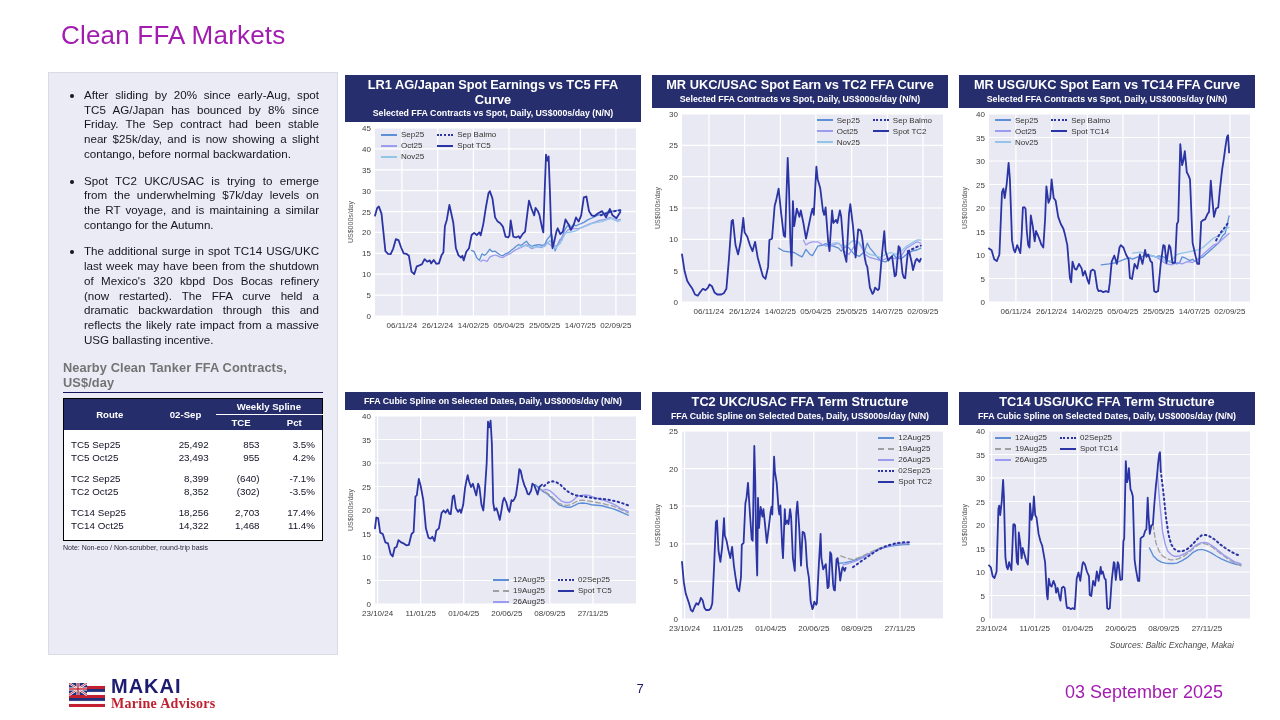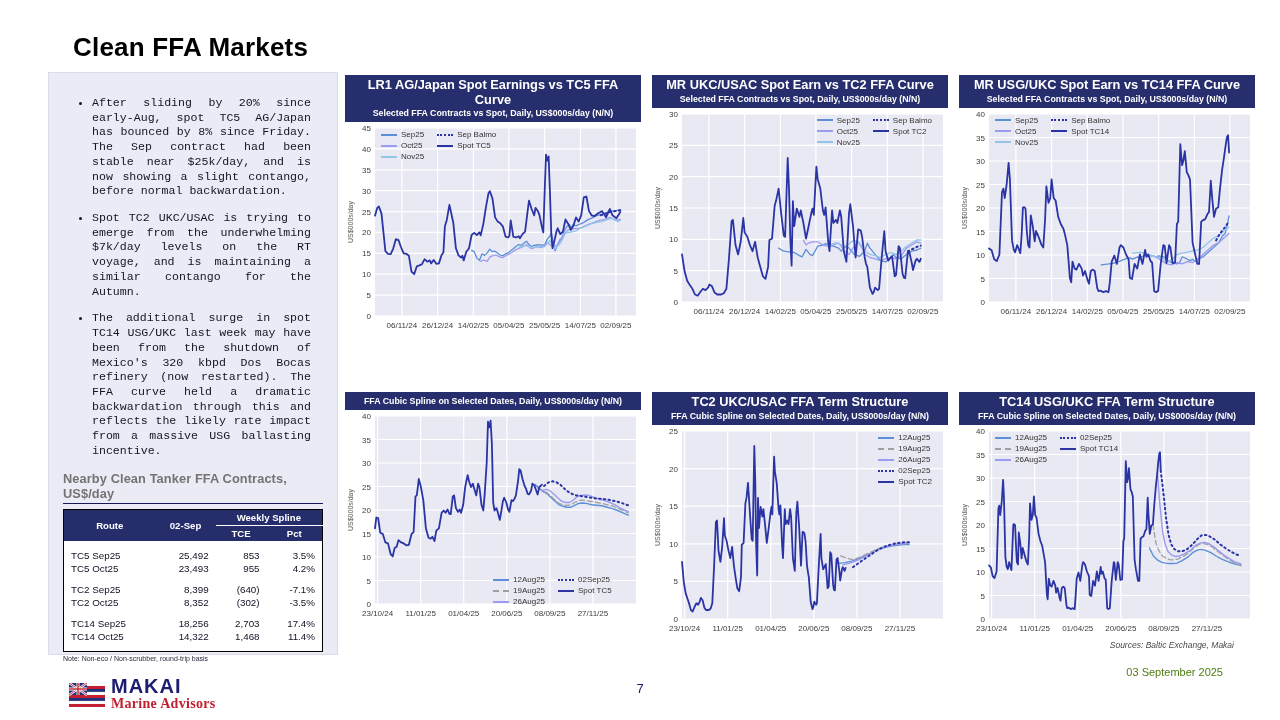--- a/index.html
+++ b/index.html
@@ -1,22 +1,22 @@
 <!DOCTYPE html>
 <html><head>
 <meta charset="utf-8">
 <style>
   html,body{margin:0;padding:0;}
   body{width:1280px;height:720px;position:relative;background:#ffffff;font-family:"Liberation Sans",sans-serif;overflow:hidden;}
 
-  .page-title{position:absolute;left:57px;top:16px;margin:16px;font-size:26px;font-weight:bold;color:#000000;letter-spacing:0.2px;}
+  .page-title{position:absolute;left:57px;top:16px;margin:4px;font-size:26px;font-weight:normal;color:#a21caf;letter-spacing:0.2px;}
 
   .sidebar{position:absolute;left:48px;top:72px;width:290px;height:583px;background:#ebebf6;border:1px solid #dadae9;box-sizing:border-box;padding:11px 14px 8px 14px;}
   .sidebar h2{font-size:15px;margin:2px 0 12px 2px;color:#0c0c18;}
-  .bullets{margin:12px;padding-left:17px;font-family:Liberation Mono, monospace;}
+  .bullets{margin:4px;padding-left:17px;}
   .bullets li{font-size:11.6px;line-height:1.27;text-align:justify;margin-bottom:12px;color:#15151f;}
 
   .tablewrap{margin-top:8px;}
   .table-title{font-size:12.8px;font-weight:bold;color:#737373;border-bottom:1.5px solid #15155e;padding-bottom:2px;margin-bottom:5px;letter-spacing:0.1px;}
   table.ffa{width:100%;border-collapse:collapse;background:#ffffff;border:1.5px solid #000;font-size:9.6px;}
   .ffa th{background:#252d6b;color:#fff;font-weight:bold;padding:2px 7px;font-size:9.6px;}
   .ffa th.l{text-align:center;}
   .ffa th.r{text-align:center;}
   .ffa th.wc{border-bottom:1.2px solid #fff;text-align:center;}
   .ffa td{padding:1px 7px;color:#101024;text-align:right;font-size:9.8px;}
@@ -36,21 +36,21 @@
   .legend-item{display:flex;align-items:center;gap:4px;white-space:nowrap;}
   .sw{display:inline-block;width:16px;height:0;}
 
   .sources{position:absolute;right:46px;top:640px;font-size:8.5px;font-style:italic;color:#4a4a4a;}
 
   .footer-logo{position:absolute;left:69px;top:677px;display:flex;align-items:center;gap:6px;}
   .brand-text{display:flex;flex-direction:column;}
   .brand{color:#1c1c70;font-weight:bold;font-size:20px;line-height:0.95;letter-spacing:1px;}
   .brand-sub{color:#c22030;font-size:14px;font-weight:bold;letter-spacing:0.3px;font-family:Liberation Serif, serif;}
   .page-num{position:absolute;left:0;right:0;top:681px;text-align:center;font-size:13px;color:#1c1c70;}
-  .page-date{position:absolute;right:57px;top:666px;font-size:11px;color:#4d7c0f;}
+  .page-date{position:absolute;right:57px;top:682px;font-size:18px;color:#a21caf;}
 </style>
 </head>
 <body>
 
 <h1 class="page-title">Clean FFA Markets</h1>
 
 <aside class="sidebar">
   <ul class="bullets">
     <li>After sliding by 20% since early-Aug, spot TC5 AG/Japan has bounced by 8% since Friday. The Sep contract had been stable near $25k/day, and is now showing a slight contango, before normal backwardation.</li>
     <li>Spot TC2 UKC/USAC is trying to emerge from the underwhelming $7k/day levels on the RT voyage, and is maintaining a similar contango for the Autumn.</li>

